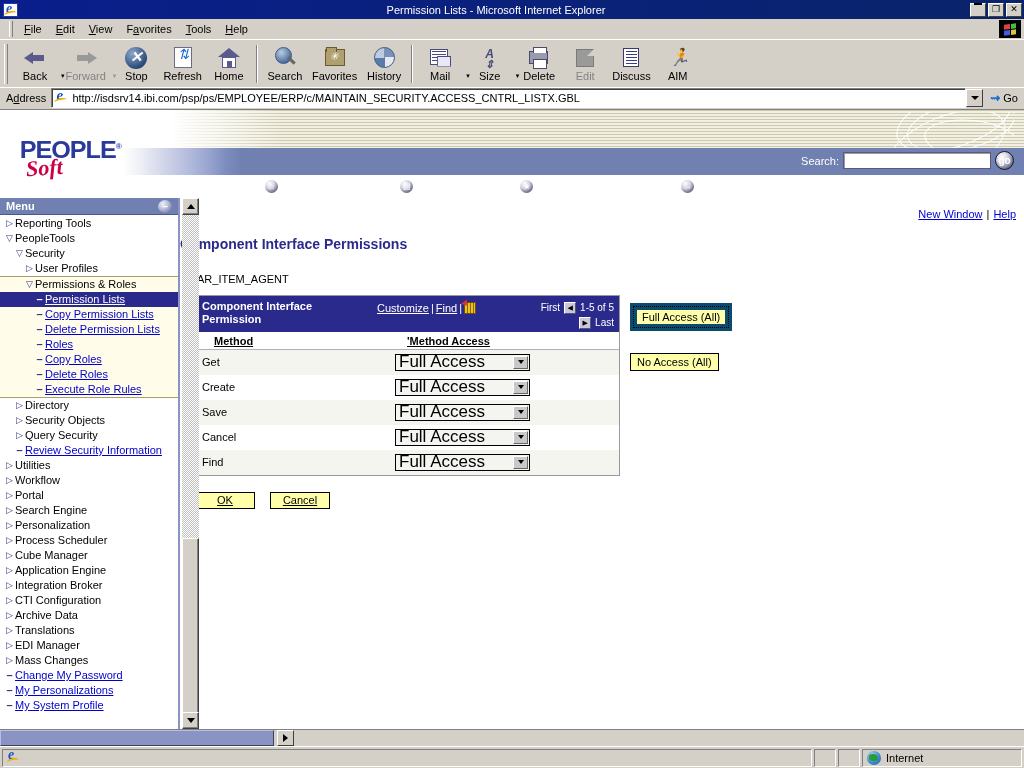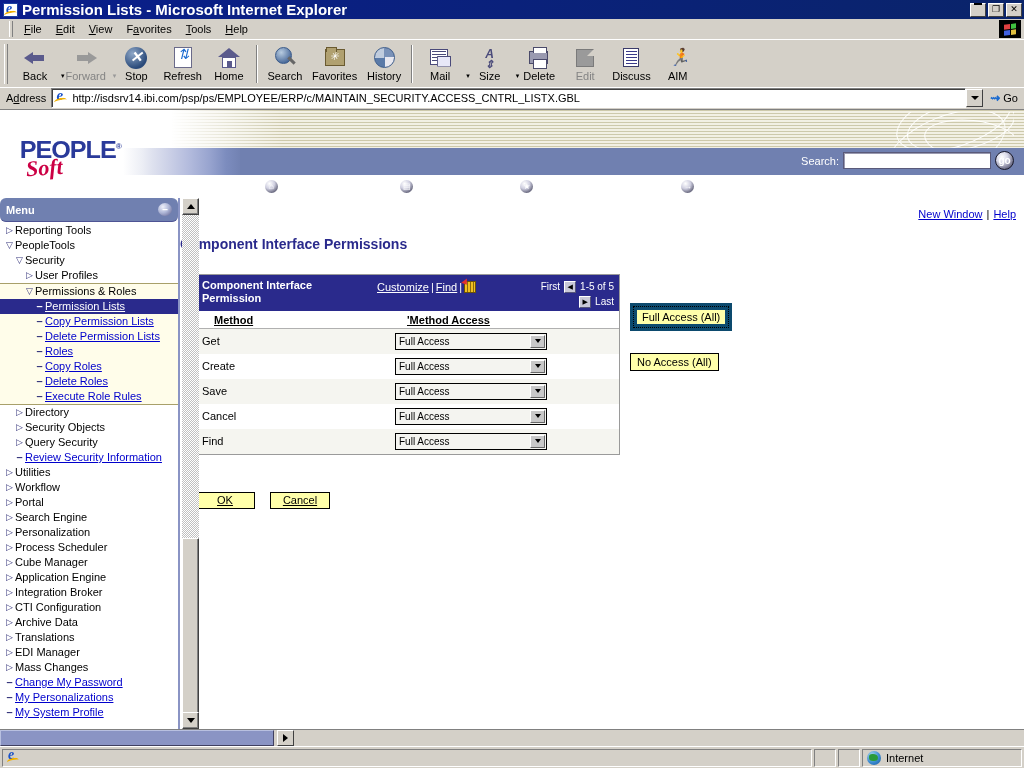--- a/index.html
+++ b/index.html
@@ -42,24 +42,24 @@
   }
   .titlebar .ie-icon::after {
     content: "";
     position: absolute; left: 0px; top: 7px;
     width: 13px; height: 4px;
     border-top: 2px solid #f0b000;
     border-radius: 50%;
     transform: rotate(-12deg);
   }
   .title-text {
-    font-size: 15px; font-weight: bold;
+    font-size: 11px; font-weight: normal;
     letter-spacing: 0px;
     flex: 1 1 auto;
-    white-space: nowrap; overflow: hidden;
+    white-space: nowrap; overflow: hidden; text-align: center;
   }
   .win-btns { display: flex; gap: 2px; }
   .win-btn {
     width: 16px; height: 14px;
     background: #d4d0c8;
     border: 1px solid #fff;
     border-right-color: #404040; border-bottom-color: #404040;
     position: relative;
     font-size: 9px; line-height: 12px; text-align: center;
     color: #000;
@@ -429,27 +429,26 @@
 
   
   .sidebar {
     width: 180px; flex: 0 0 180px;
     background: #fff;
     border-right: 2px solid #8a94c4;
     position: relative;
     overflow: hidden;
   }
   .sb-head {
-    height: 24px;
+    height: 17px;
     background: #7080b0;
     color: #fff; font-size: 11px; font-weight: bold;
     display: flex; align-items: center; justify-content: space-between;
     padding: 0 6px 0 6px;
     border-bottom: 1px solid #4e5494;
-    border-radius: 6px;
   }
   .sb-minus {
     width: 14px; height: 13px; border-radius: 50%;
     background: radial-gradient(circle at 35% 30%, #eef0fa 0%, #b0b8d8 45%, #5a5a8a 100%);
     display: flex; align-items: center; justify-content: center;
     color: #fff; font-size: 10px; line-height: 9px; font-weight: bold;
   }
   .sb-list { padding: 1px 0 0 0; }
   .sb-row {
     display: flex; align-items: flex-start;
@@ -503,21 +502,21 @@
     position: absolute; left: 0px; top: 38px;
     font-size: 14px; font-weight: bold; color: #2a2a8c;
     font-family: "Liberation Sans", sans-serif;
   }
   .record-id {
     position: absolute; left: 17px; top: 75px;
     font-size: 11px; color: #000;
   }
 
   .grid-wrap {
-    position: absolute; left: 15px; top: 76px;
+    position: absolute; left: 15px; top: 97px;
     width: 425px;
     border: 1px solid #9a9a9a;
     background: #fff;
   }
   .grid-head {
     background: #2a2a8c;
     color: #fff;
     display: flex; align-items: flex-start;
     padding: 4px 5px 2px 6px;
     min-height: 33px;
@@ -580,25 +579,25 @@
   .grid-table th span { text-decoration: underline; margin-left: 12px; }
   .grid-table td {
     font-size: 11px; color: #000;
     padding: 3px 6px;
     height: 25px;
     vertical-align: middle;
   }
   .grid-table tr.alt td { background: #f5f5f0; }
   .grid-table td.c1 { width: 193px; }
   .sel-box {
-    width: 152px; height: 17px;
+    width: 135px; height: 17px;
     border: 1px solid #000;
     background: #f4f4f0;
     display: flex; align-items: center;
-    font-size: 10px;
+    font-size: 17px;
     position: relative;
     padding-left: 3px;
     font-family: "Liberation Sans", sans-serif;
   }
   .sel-box .arrow {
     position: absolute; right: 1px; top: 1px;
     width: 15px; height: 13px;
     background: #c8c8c8;
     border: 1px solid #fff;
     border-right-color: #666; border-bottom-color: #666;

